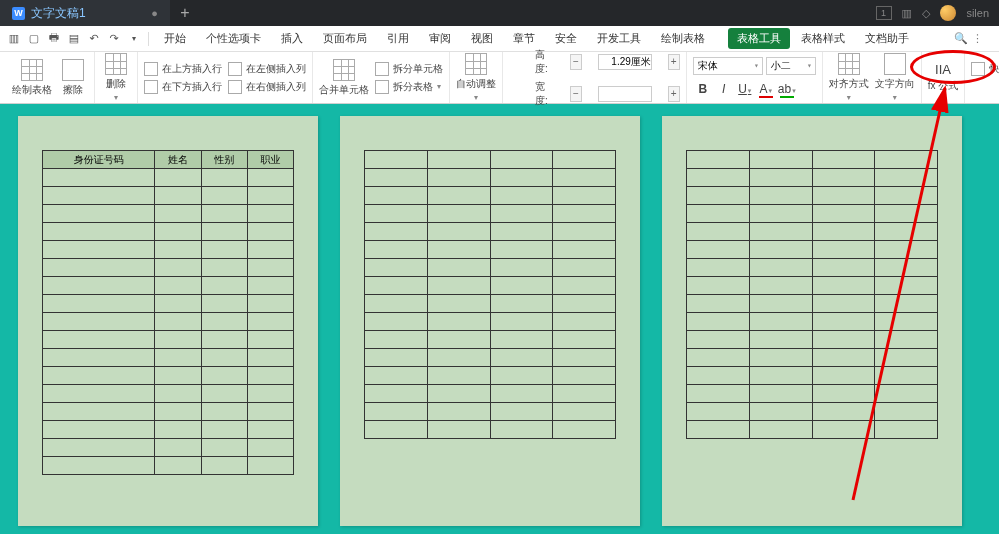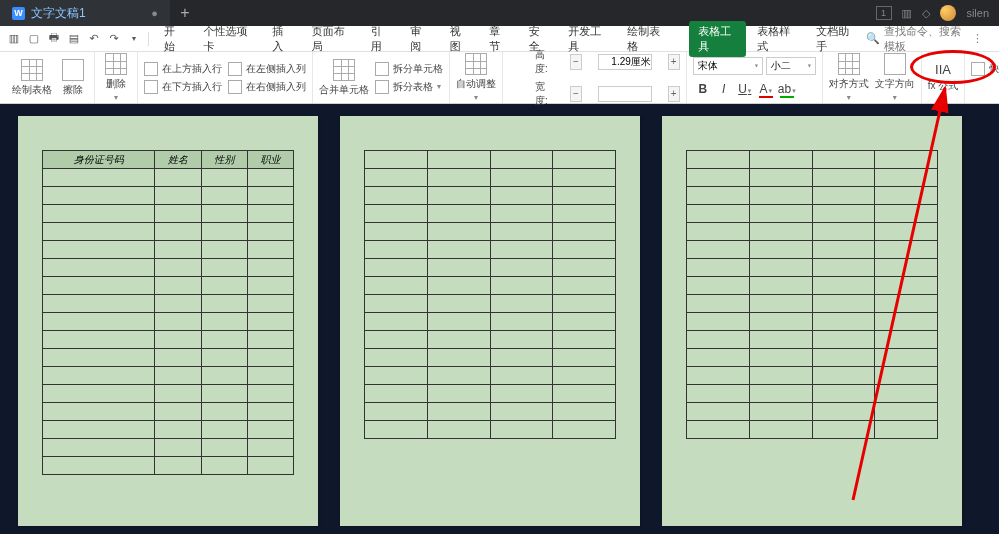--- a/index.html
+++ b/index.html
@@ -47,21 +47,21 @@
 .fmtbtn.under { text-decoration:underline; }
 .fmtbtn .drop::after { content:"▾"; font-size:7px; color:#888; margin-left:1px; }
 .colorbar { position:absolute; bottom:1px; left:3px; right:3px; height:2px; }
 
 
 .highlight-target { position:relative; }
 .red-ellipse { position:absolute; border:3px solid #e60000; border-radius:50%; width:86px; height:34px; top:50px; left:910px; z-index:50; pointer-events:none; }
 .red-arrow { position:absolute; z-index:49; pointer-events:none; }
 
 
-.docarea { height:430px; background:#0f172a; display:flex; gap:22px; padding:12px 18px; overflow:hidden;font-style:italic; }
+.docarea { height:430px; background:#14b8a6; display:flex; gap:22px; padding:12px 18px; overflow:hidden; }
 .page { background:#c5dcbf; width:300px; height:410px; box-shadow:1px 1px 3px rgba(0,0,0,0.2); padding:34px 24px; position:relative; }
 .tbl { border-collapse:collapse; width:100%; }
 .tbl td, .tbl th { border:1px solid #333; height:18px; font-size:10px; text-align:center; padding:0; }
 .tbl th { background:#b0cca8; font-weight:normal; }
 
 .grid3::before,.grid3::after{content:"";position:absolute;background:#aaa;}
 .grid3::before{left:33%;top:0;bottom:0;width:1px;box-shadow:7px 0 #aaa;}
 .grid3::after{top:33%;left:0;right:0;height:1px;box-shadow:0 7px #aaa;}
 </style>
 </head>
@@ -103,21 +103,20 @@
   <span class="menuitem">视图</span>
   <span class="menuitem">章节</span>
   <span class="menuitem">安全</span>
   <span class="menuitem">开发工具</span>
   <span class="menuitem">绘制表格</span>
   <span class="menuitem active">表格工具</span>
   <span class="menuitem">表格样式</span>
   <span class="menuitem">文档助手</span>
   <div class="search">
     <span>🔍</span>
-    <span>查找命令、搜索模板</span>
     <span>⋮</span>
   </div>
 </div>
 
 <div class="ribbon">
   <div class="rgroup">
     <div class="bigbtn">
         <span class="icn grid3"></span>
         <span class="lbl">绘制表格</span>
       </div>

